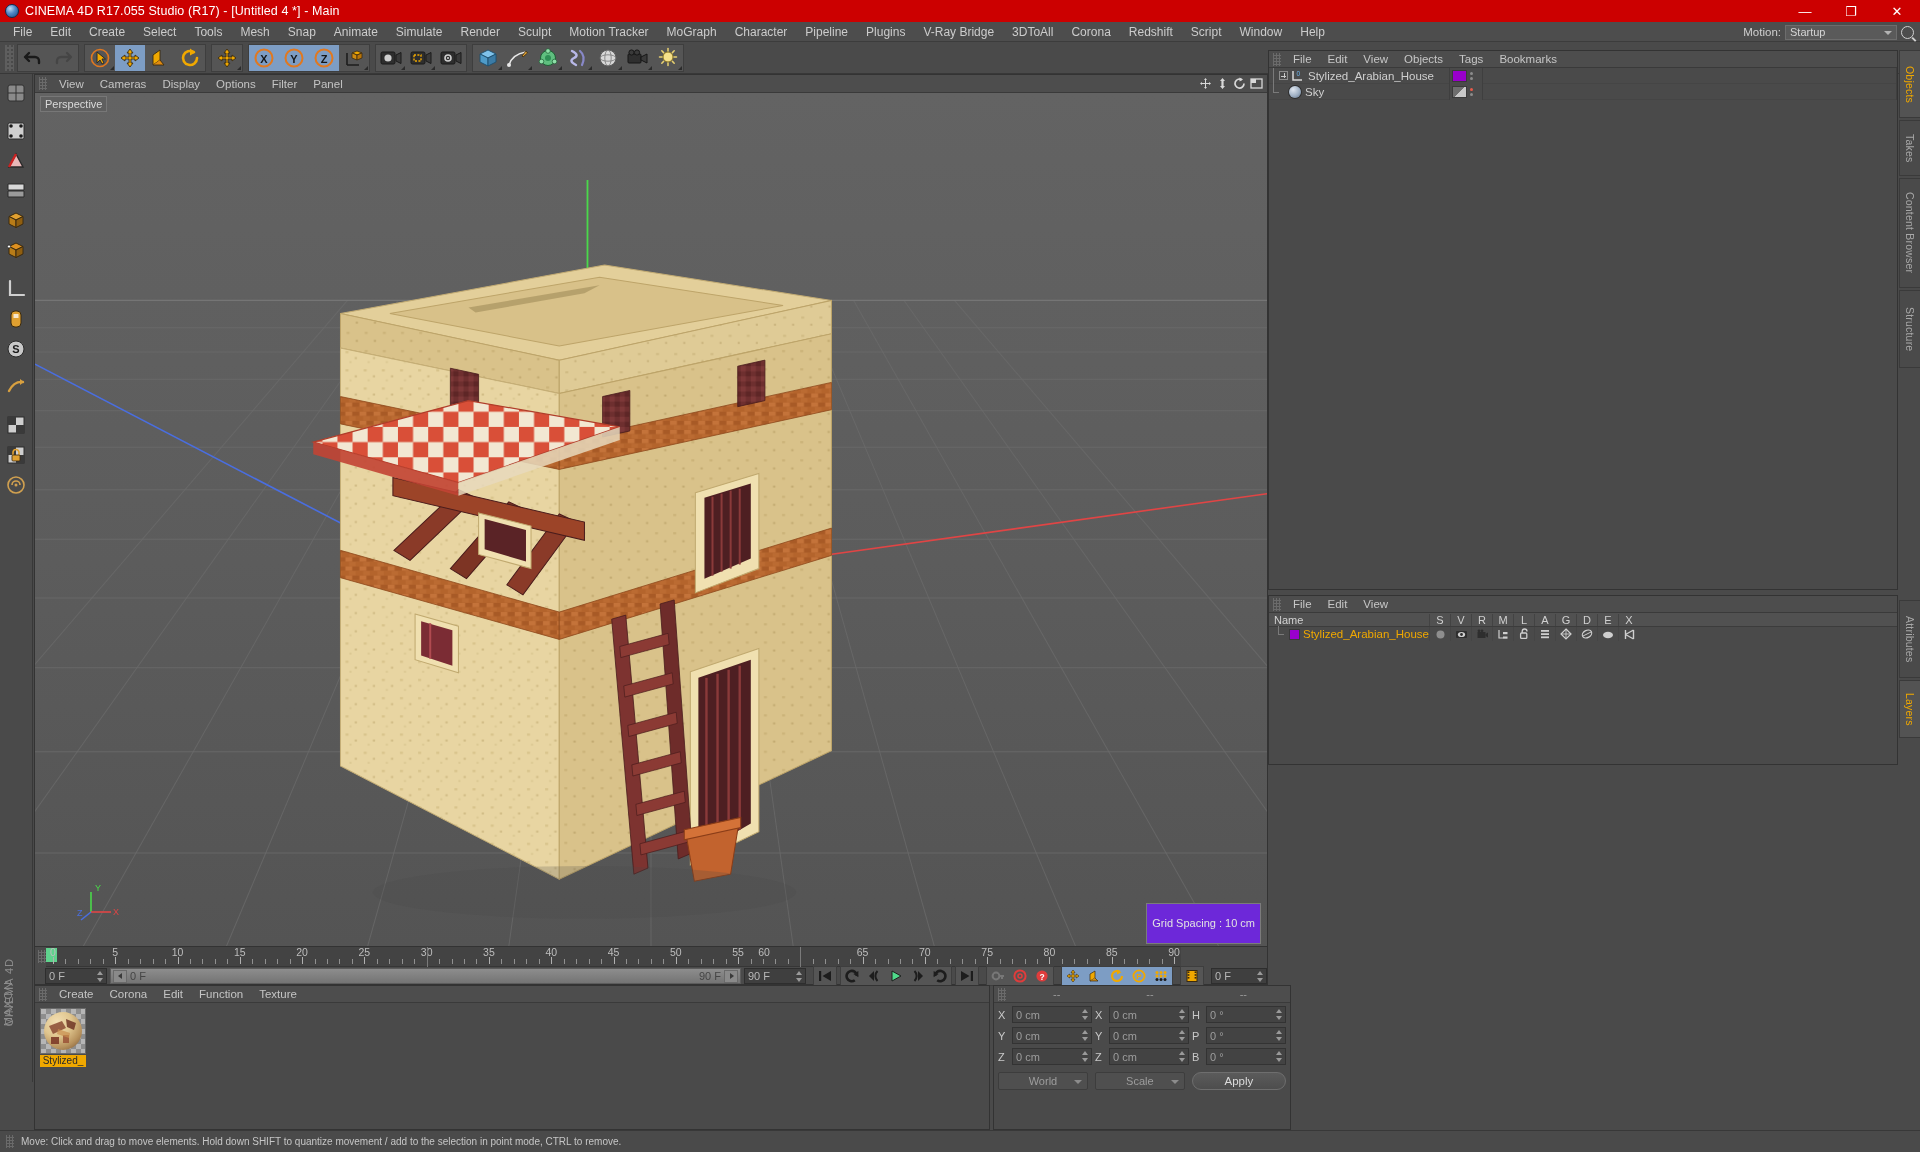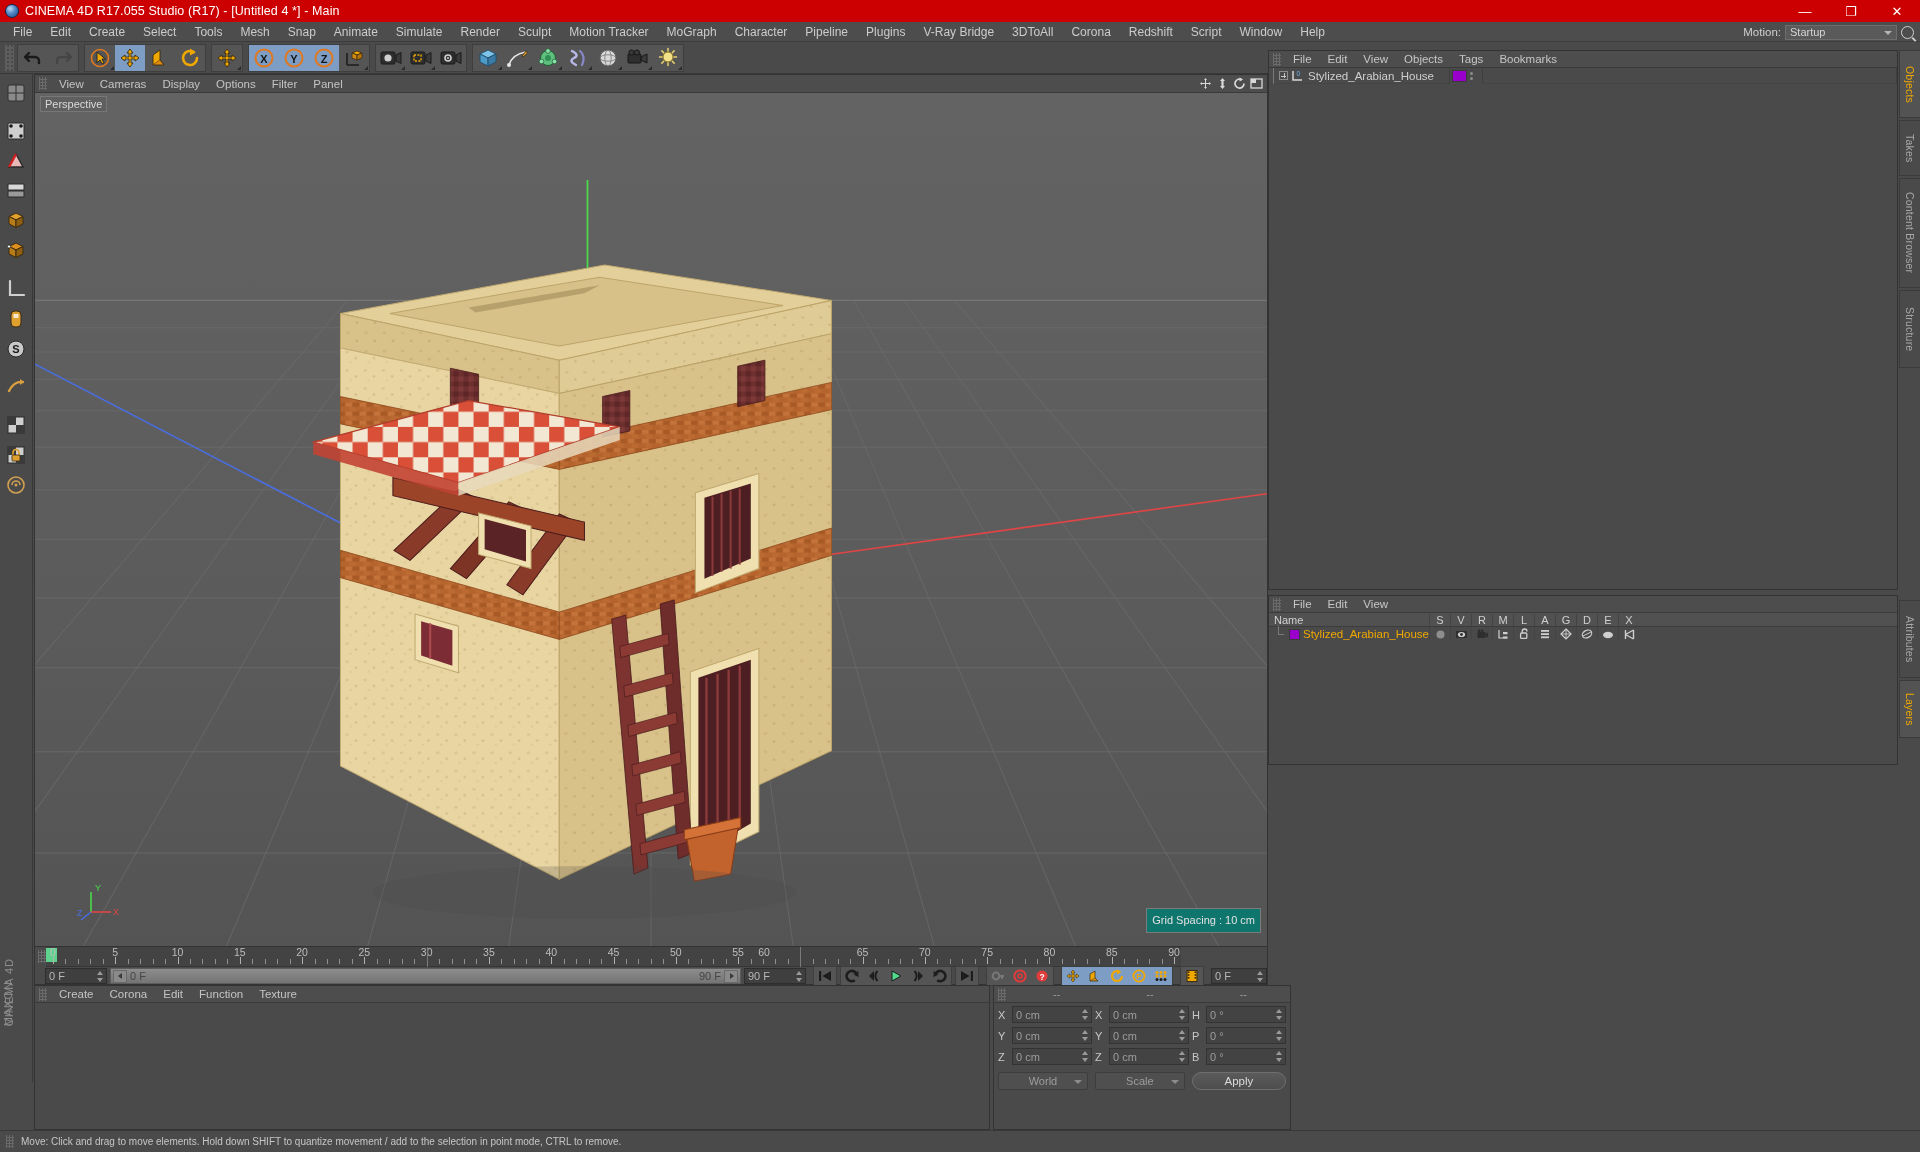--- a/index.html
+++ b/index.html
@@ -80,22 +80,22 @@
     background:#5a5a5a; border:1px solid #333;
   }
   .vpmenu { position:absolute; left:0; top:0; right:0; height:18px; background:#4d4d4d;
     display:flex; align-items:center; padding-left:2px; border-bottom:1px solid #3a3a3a; }
   .vpmenu .mi { padding:0 8px; font-size:11.5px; color:#c4c4c4; line-height:18px; }
   .vpnav { position:absolute; right:4px; top:2px; display:flex; gap:4px; align-items:center; }
   .vpnav .ni { width:13px; height:13px; }
   .vplabel { position:absolute; left:5px; top:21px; font-size:11px; color:#dadada;
     background:#5f5f5f; border:1px solid #777; padding:0 4px; line-height:14px; }
   .vpcanvas { position:absolute; left:0; top:18px; right:0; bottom:0; overflow:hidden; }
-  .gridspace { position:absolute; right:6px; bottom:13px; font-size:11px; color:#e2e2e2;
-    background:#0f766e; border:1px solid #7b7b7b; padding:4px 5px; line-height:15px; }
+  .gridspace { position:absolute; right:6px; bottom:2px; font-size:11px; color:#e2e2e2;
+    background:#6d28d9; border:1px solid #7b7b7b; padding:12px 5px; line-height:15px; }
 
   .axisgiz { position:absolute; left:42px; bottom:22px; width:52px; height:46px; }
 
   
   .timeline { position:absolute; left:34px; bottom:167px; right:652px; height:38px;
     background:#4a4a4a; border:1px solid #333; border-top:none; }
   .ruler { position:absolute; left:11px; top:0; right:86px; height:20px; background:#434343;
     border-bottom:1px solid #363636; }
   .rtick { position:absolute; top:12px; width:1px; height:5px; background:#909090; }
   .rtickM { position:absolute; top:10px; width:1px; height:7px; background:#b0b0b0; }
@@ -1057,20 +1057,36 @@
 
   <div class="matmgr">
     <div class="panelmenu">
       <div class="pgrip"></div>
       <div class="mi">Create</div>
       <div class="mi">Corona</div>
       <div class="mi">Edit</div>
       <div class="mi">Function</div>
       <div class="mi">Texture</div>
     </div>
+    <div class="matbody">
+      <div class="matitem">
+        <div class="matthumb">
+          <div class="matsphere">
+            <svg width="38" height="38" viewBox="0 0 38 38">
+              <path d="M5 14 L18 9 L22 16 L9 22 Z" fill="#8a4a32" opacity=".85"></path>
+              <path d="M22 7 L32 11 L30 18 L23 15 Z" fill="#6e3424" opacity=".85"></path>
+              <rect x="7" y="25" width="8" height="7" fill="#7d3b28" opacity=".9"></rect>
+              <rect x="19" y="23" width="6" height="8" fill="#9a5236" opacity=".85"></rect>
+              <path d="M14 17 L26 21 L25 26 L13 22 Z" fill="#c98f4e" opacity=".7"></path>
+            </svg>
+          </div>
+        </div>
+        <div class="matname">Stylized_</div>
+      </div>
+    </div>
   </div>
 
   <div class="coordpanel">
     <div class="coordhead">
       <div class="pgrip"></div>
       <div class="dd">--</div>
       <div class="dd">--</div>
       <div class="dd">--</div>
     </div>
 
@@ -1196,20 +1212,36 @@
         <div class="tagArea">
           <span class="tagMat"></span>
           <span class="dots">
               <i></i>
               <i></i>
             </span>
         </div>
         <div class="restArea"></div>
       </div>
 
+      <div class="orow">
+        <div class="nameArea">
+          <span class="treeline l"></span>
+          <span style="width:10px;flex:none;"></span>
+          <span class="icoSky"></span>
+          <span class="lbl">Sky</span>
+        </div>
+        <div class="tagArea">
+          <span class="tagChk"></span>
+          <span class="dots">
+              <i style="background:#e85a4a;"></i>
+              <i></i>
+            </span>
+        </div>
+        <div class="restArea"></div>
+      </div>
 
     </div>
   </div>
 
   <div class="laymgr">
     <div class="omhead">
       <div class="pgrip"></div>
       <div class="mi">File</div>
       <div class="mi">Edit</div>
       <div class="mi">View</div>

